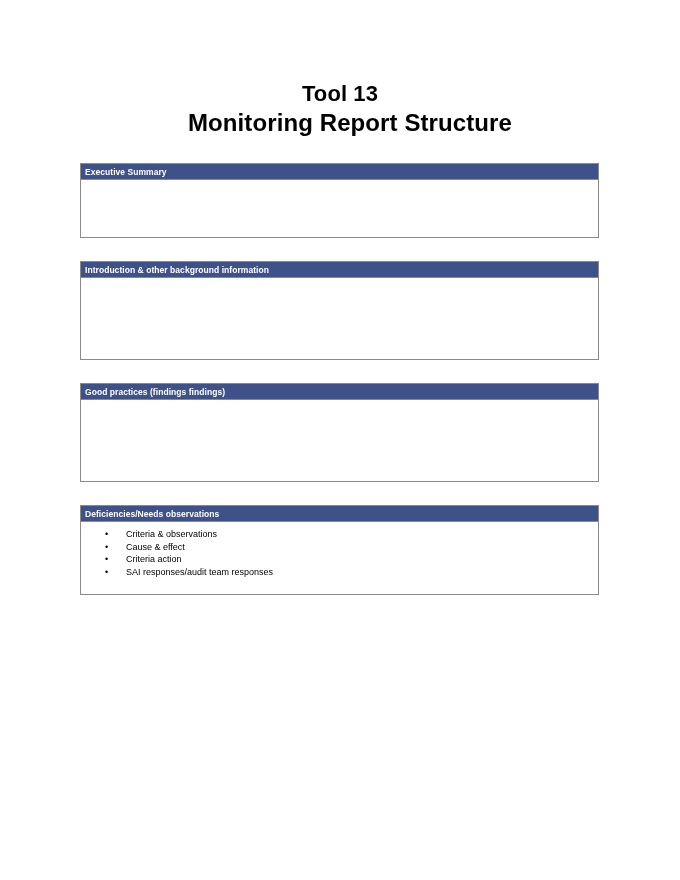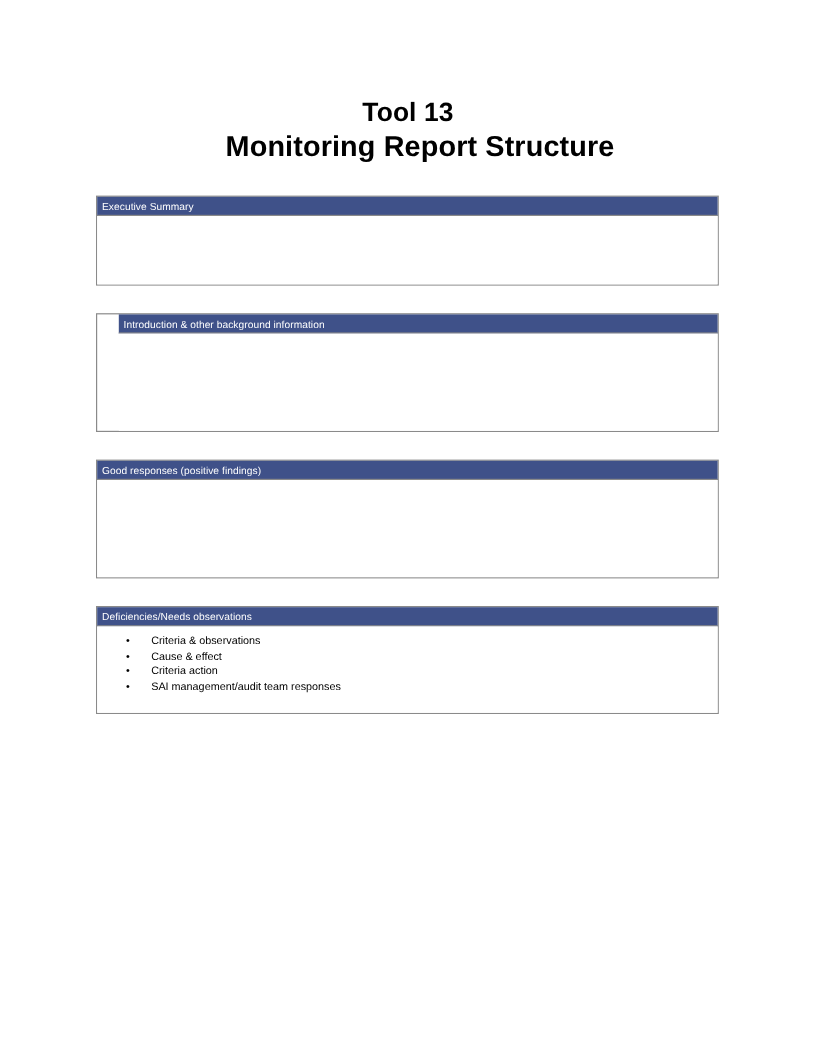--- a/index.html
+++ b/index.html
@@ -60,35 +60,35 @@
     background: #3f5189;
     box-sizing: border-box;
     display: flex;
     align-items: center;
     padding-left: 4px;
     border-bottom: 1px solid #8a8a8a;
   }
   .section-header-label {
     color: #ffffff;
     font-size: 8.5px;
-    font-weight: normal;
+    font-weight: bold;
     line-height: 10px;
     letter-spacing: 0.05px;
     white-space: nowrap;
   }
   .section-body {
     background: #ffffff;
     box-sizing: border-box;
   }
 
   
   #sec-exec            { top: 163px; }
   #sec-exec .section-body      { height: 57px; }
 
-  #sec-intro           { top: 261px; padding-left: 18px; }
+  #sec-intro           { top: 261px; }
   #sec-intro .section-body     { height: 81px; }
 
   #sec-good            { top: 383px; }
   #sec-good .section-body      { height: 81px; }
 
   #sec-def             { top: 505px; }
   #sec-def .section-body       { height: 72px; padding: 6px 0 0 0; }
 
   
   .bullet-list {
@@ -132,32 +132,32 @@
 
   <div class="section" id="sec-intro">
     <div class="section-header">
       <span class="section-header-label">Introduction &amp; other background information</span>
     </div>
     <div class="section-body"></div>
   </div>
 
   <div class="section" id="sec-good">
     <div class="section-header">
-      <span class="section-header-label">Good responses (positive findings)</span>
+      <span class="section-header-label">Good practices (findings findings)</span>
     </div>
     <div class="section-body"></div>
   </div>
 
   <div class="section" id="sec-def">
     <div class="section-header">
       <span class="section-header-label">Deficiencies/Needs observations</span>
     </div>
     <div class="section-body">
       <ul class="bullet-list" id="deficiency-bullets">
           <li class="bullet-item"><span class="bullet-marker">•</span><span>Criteria &amp; observations</span></li>
           <li class="bullet-item"><span class="bullet-marker">•</span><span>Cause &amp; effect</span></li>
           <li class="bullet-item"><span class="bullet-marker">•</span><span>Criteria action</span></li>
-          <li class="bullet-item"><span class="bullet-marker">•</span><span>SAI management/audit team responses</span></li>
+          <li class="bullet-item"><span class="bullet-marker">•</span><span>SAI responses/audit team responses</span></li>
         </ul>
     </div>
   </div>
 
 </div>
 
 </body></html>

